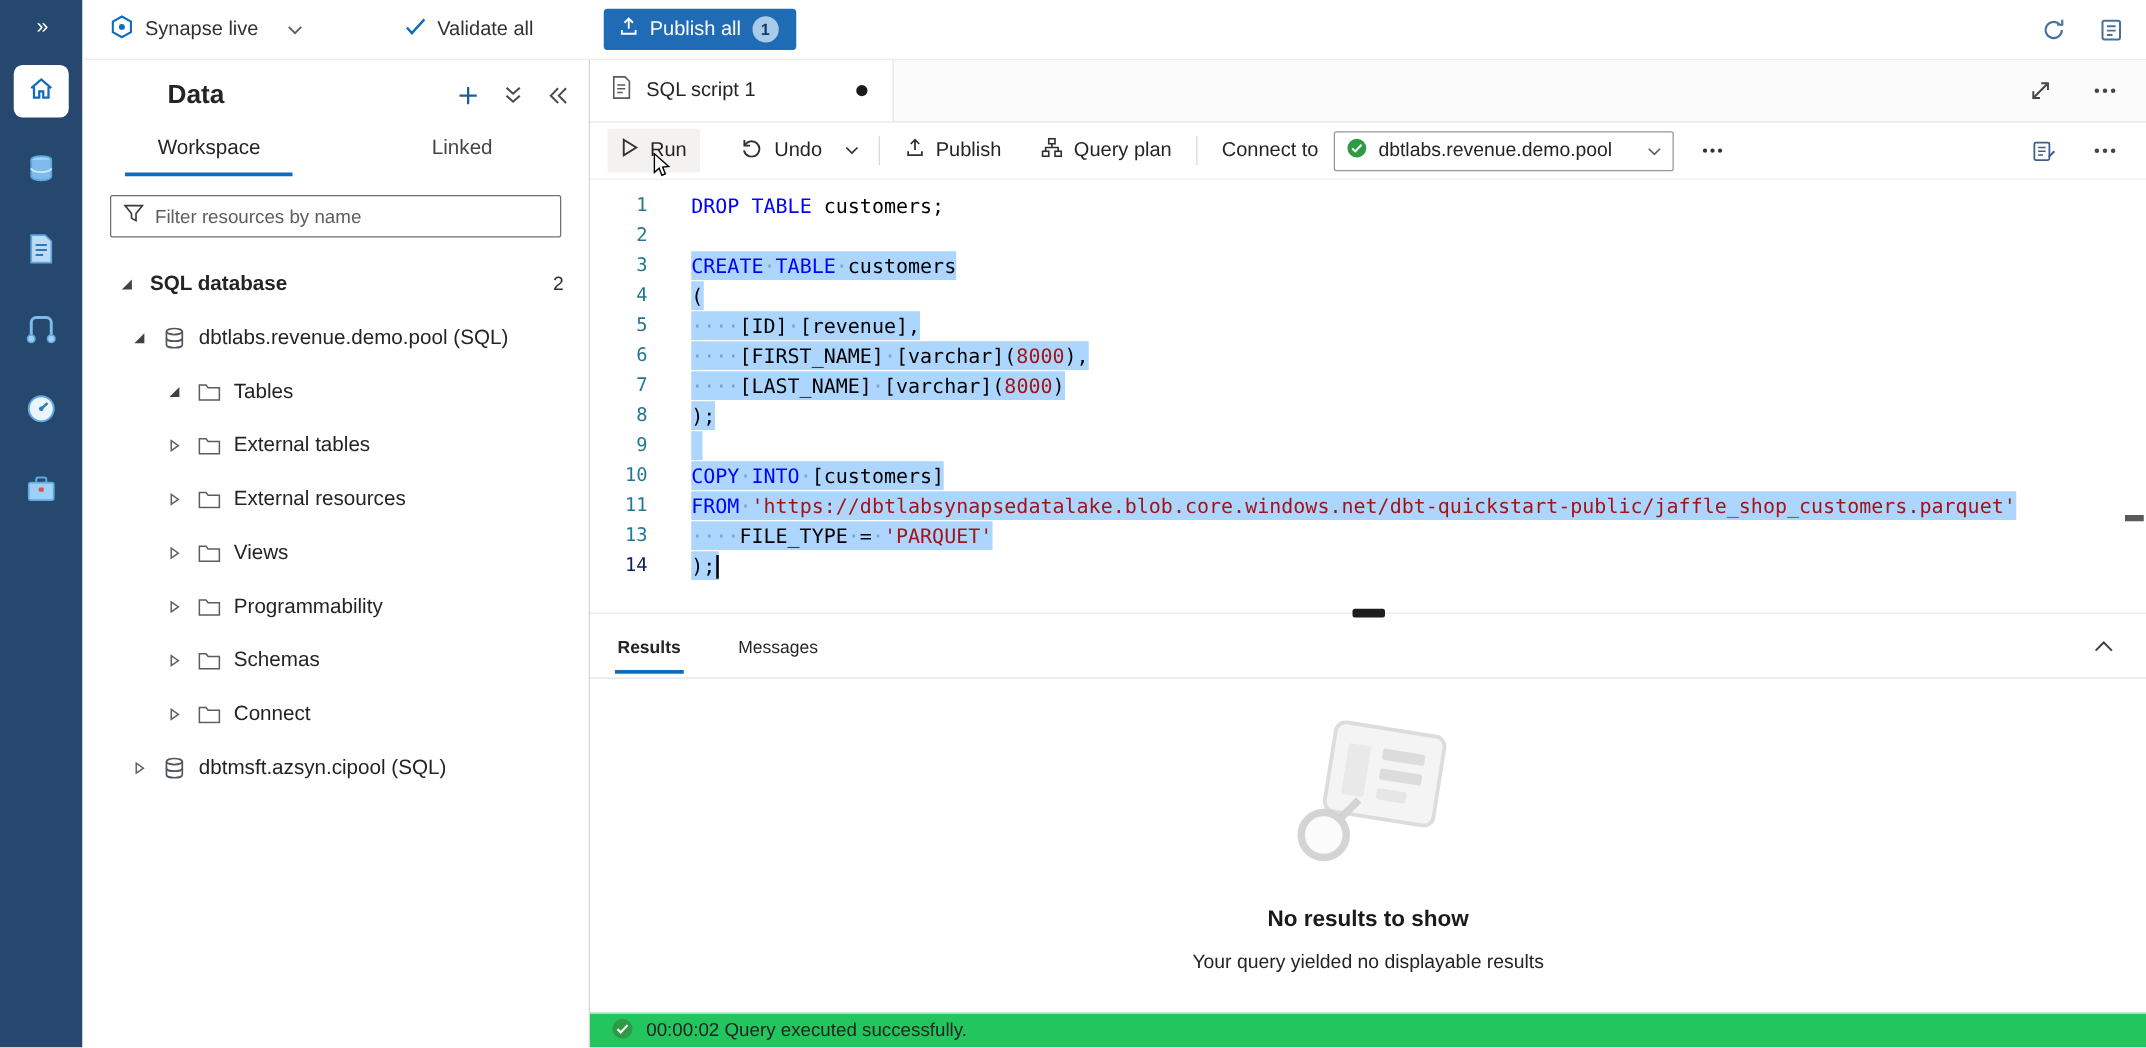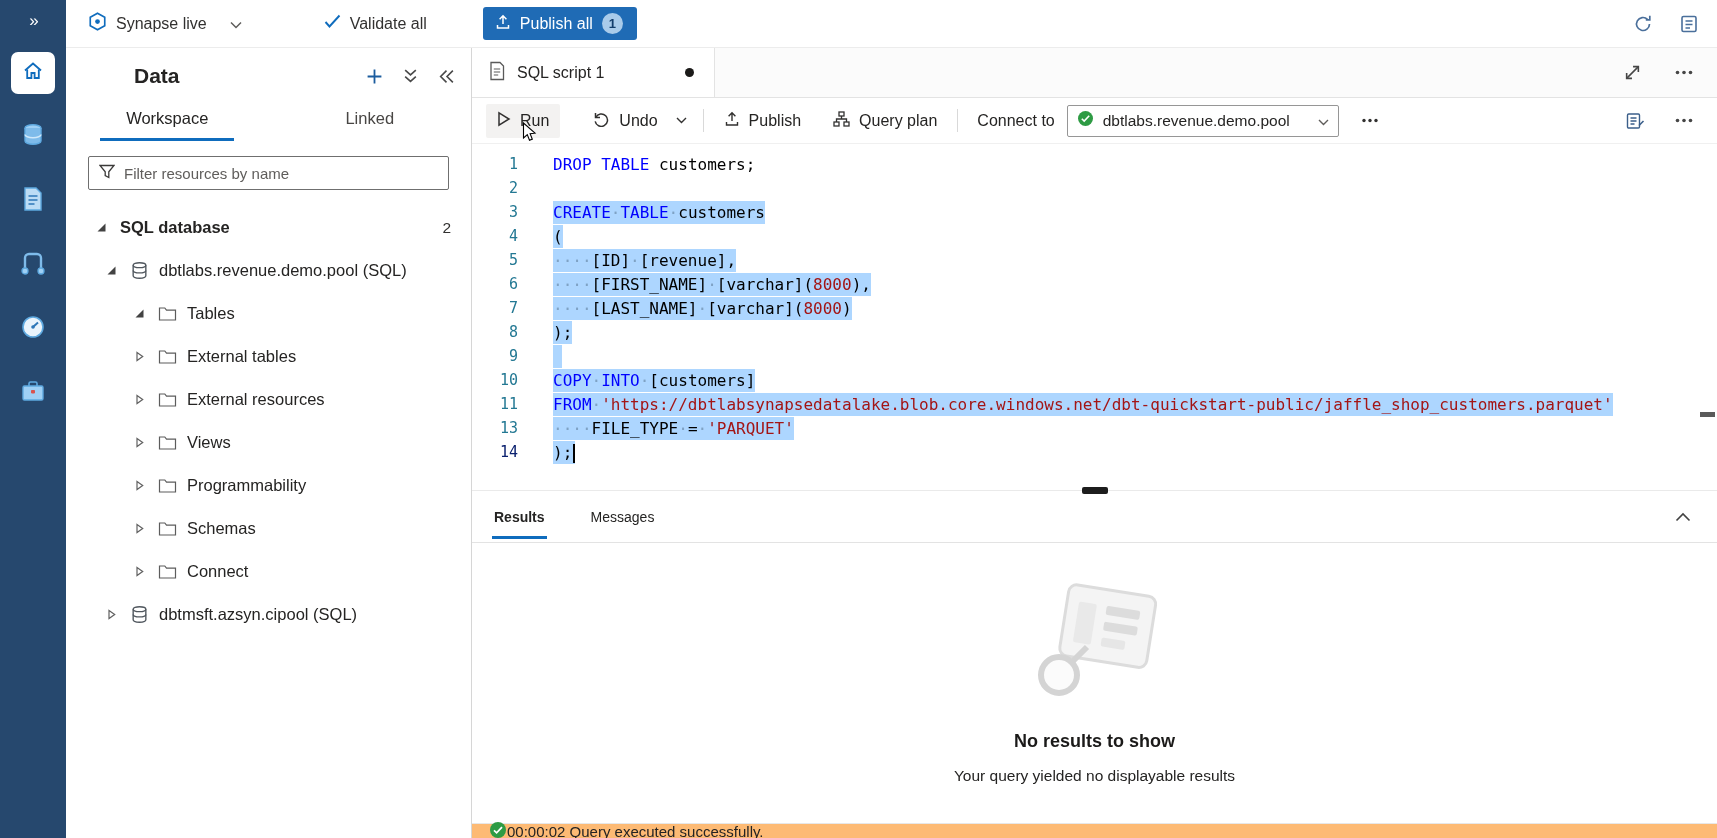--- a/index.html
+++ b/index.html
@@ -88,21 +88,21 @@
   .sash-handle { position:absolute; left:50%; top:-4px; transform:translateX(-50%); width:26px; height:7px; background:#1d1d1d; border-radius:2px; z-index:3; }
   .results-tabs { display:flex; align-items:center; height:52px; padding:0 26px 0 20px; border-bottom:1px solid #e3e3e3; }
   .rtab { font-size:14px; margin-right:42px; position:relative; padding:14px 2px; cursor:pointer; color:#252423; }
   .rtab.active { font-weight:700; }
   .rtab.active::after { content:""; position:absolute; left:0; right:0; bottom:0; height:3px; background:#0f6cbd; }
   .collapse-up { margin-left:auto; cursor:pointer; display:flex; }
   .empty-state { flex:1; display:flex; flex-direction:column; align-items:center; justify-content:center; padding-bottom:6px; }
   .empty-title { font-size:18px; font-weight:700; margin-top:24px; color:#1b1a19; }
   .empty-sub { font-size:15.5px; margin-top:15px; color:#252423; }
 
-  .statusbar { height:15px; background:#fdba74; border-top:1px solid #e7e7e7; display:flex; align-items:center; padding:0 17px; font-size:15px; color:#252423; }
+  .statusbar { height:28px; background:#22c55e; border-top:1px solid #e7e7e7; display:flex; align-items:center; gap:10px; padding:0 17px; font-size:15px; color:#252423; }
 </style>
 </head>
 <body>
 
 <div class="app">
 
   <nav class="rail">
     <div class="rail-expand">»</div>
 
     <div class="rail-item active">

